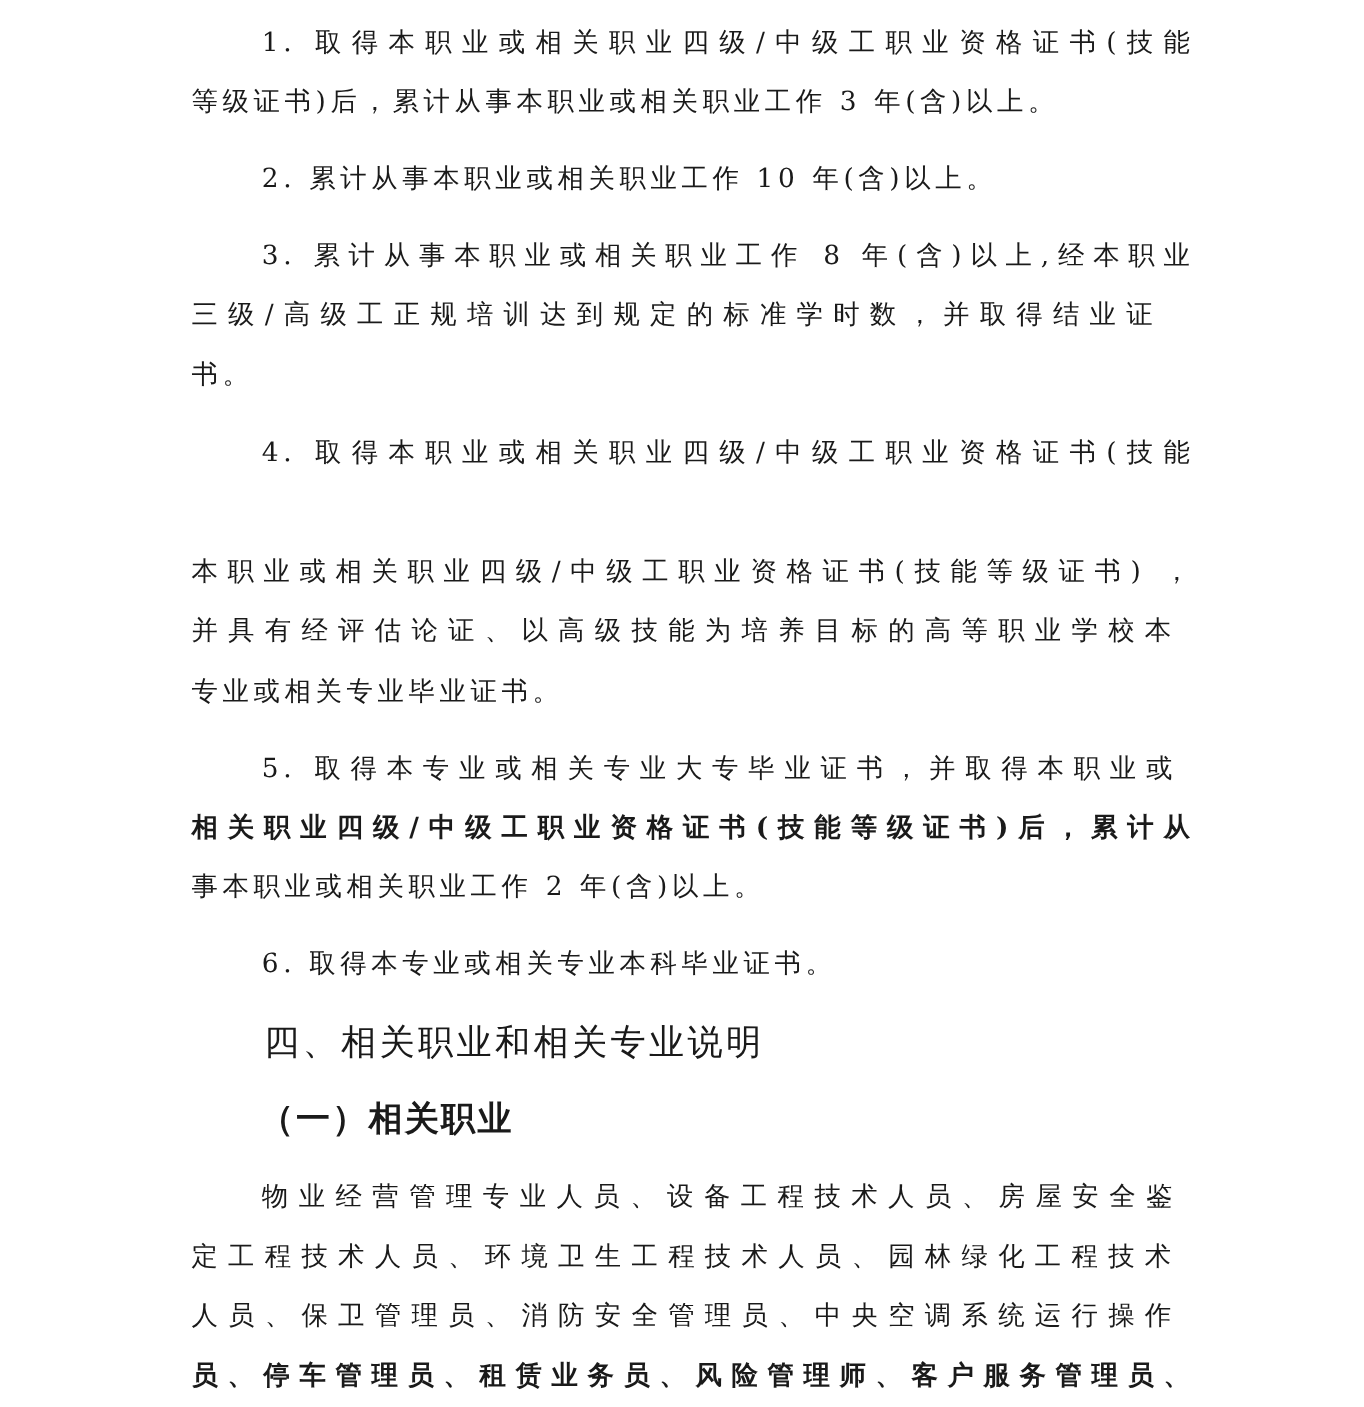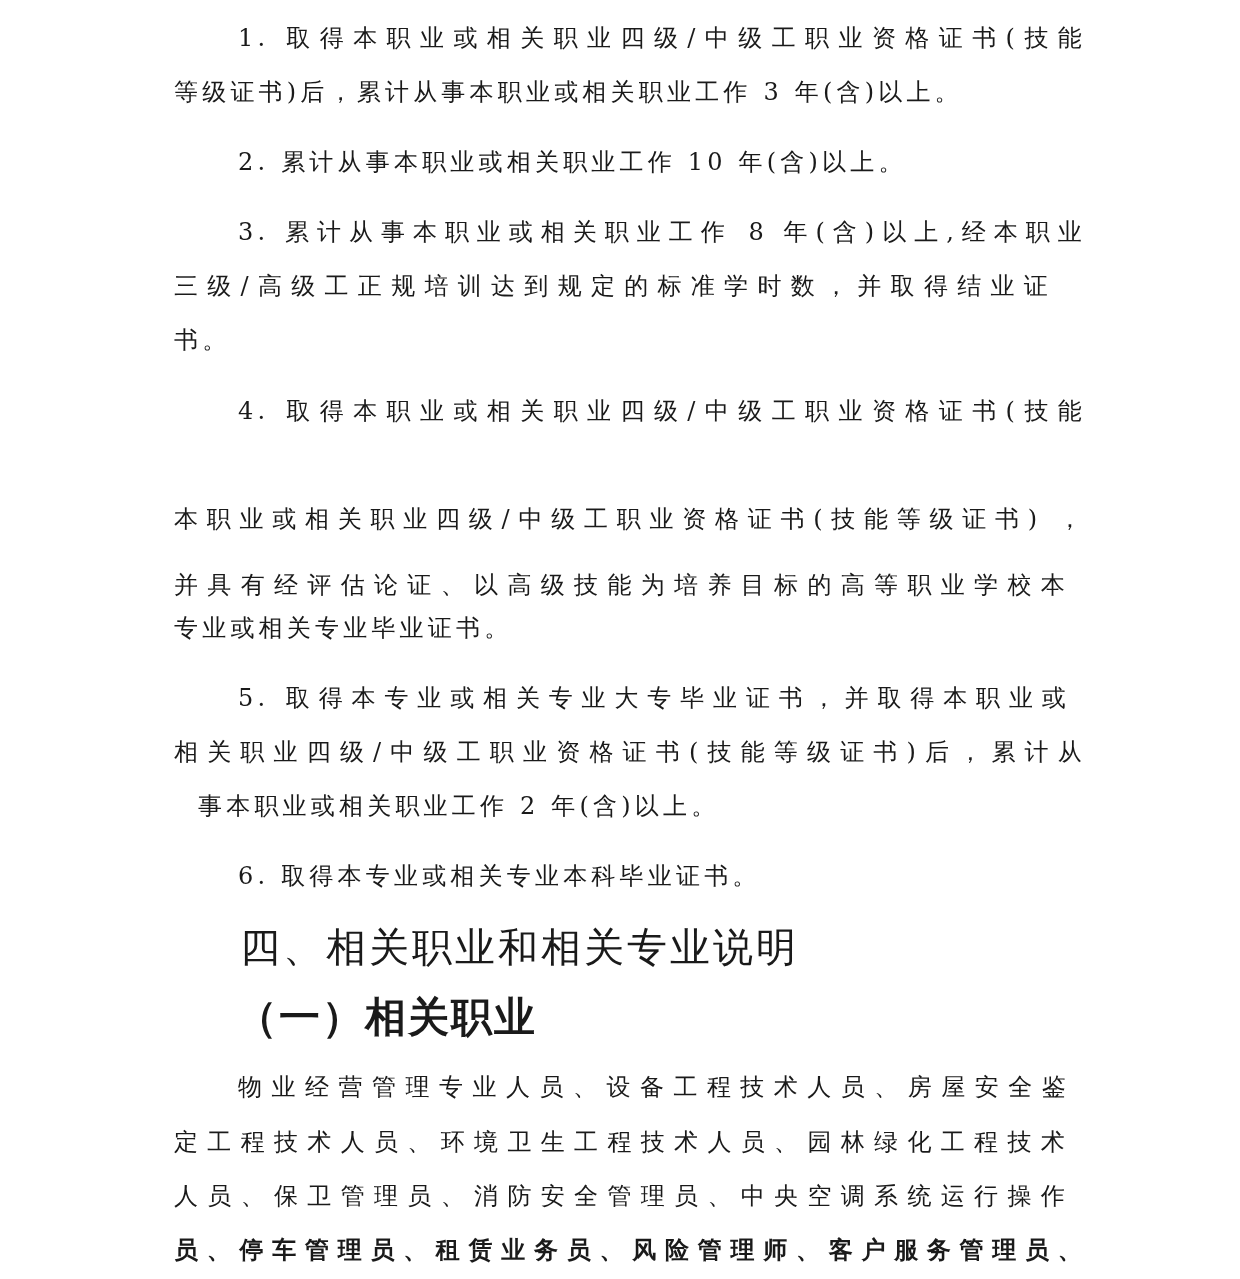--- a/index.html
+++ b/index.html
@@ -36,29 +36,29 @@
     .line.indent {
       left: 238px;
       width: 848px;
     }
     .line.last {
       text-align-last: left;
     }
     .heading {
       position: absolute;
       left: 238px;
-      font-size: 40px;
+      font-size: 32px;
       line-height: 36px;
       white-space: nowrap;
       letter-spacing: 3px;
     }
     .subheading {
       position: absolute;
       left: 238px;
-      font-size: 41px;
+      font-size: 31px;
       line-height: 36px;
       white-space: nowrap;
       font-weight: bold;
       font-family: "DejaVu Sans", "Liberation Sans", sans-serif;
       letter-spacing: 2px;
     }
   </style>
 </head>
 <body>
 
@@ -68,26 +68,26 @@
   <div class="line last" style="top:74px;">等级证书)后，累计从事本职业或相关职业工作 3 年(含)以上。</div>
 
   <div class="line indent last" style="top:144px;">2. 累计从事本职业或相关职业工作 10  年(含)以上。</div>
 
   <div class="line indent" style="top:214px;">3. 累计从事本职业或相关职业工作 8 年(含)以上,经本职业</div>
   <div class="line" style="top:268px; width:878px;">三级/高级工正规培训达到规定的标准学时数，并取得结业证</div>
   <div class="line last" style="top:322px;">书。</div>
 
   <div class="line indent" style="top:393px;">4. 取得本职业或相关职业四级/中级工职业资格证书(技能</div>
   <div class="line" style="top:501px;">本职业或相关职业四级/中级工职业资格证书(技能等级证书) ，</div>
-  <div class="line" style="top:555px; width:895px;margin-top:12px;">并具有经评估论证、以高级技能为培养目标的高等职业学校本</div>
+  <div class="line" style="top:555px; width:895px;">并具有经评估论证、以高级技能为培养目标的高等职业学校本</div>
   <div class="line last" style="top:610px;">专业或相关专业毕业证书。</div>
 
   <div class="line indent" style="top:680px; width:832px;">5. 取得本专业或相关专业大专毕业证书，并取得本职业或</div>
-  <div class="line" style="top:734px;">相关职业四级/中级工职业资格证书(技能等级证书)后，累计从</div>
-  <div class="line last" style="top:788px;margin-left:24px;">事本职业或相关职业工作  2  年(含)以上。</div>
+  <div class="line" style="top:734px;font-weight:bold;">相关职业四级/中级工职业资格证书(技能等级证书)后，累计从</div>
+  <div class="line last" style="top:788px;">事本职业或相关职业工作  2  年(含)以上。</div>
 
   <div class="line indent last" style="top:858px;">6. 取得本专业或相关专业本科毕业证书。</div>
 
   <div class="heading" style="top:929px; left:240px;">四、相关职业和相关专业说明</div>
 
   <div class="subheading" style="top:999px; left:236px;">（一）相关职业</div>
 
   <div class="line indent" style="top:1069px; width:832px;">物业经营管理专业人员、设备工程技术人员、房屋安全鉴</div>
   <div class="line" style="top:1124px; width:895px;">定工程技术人员、环境卫生工程技术人员、园林绿化工程技术</div>
   <div class="line" style="top:1178px; width:895px;">人员、保卫管理员、消防安全管理员、中央空调系统运行操作</div>

